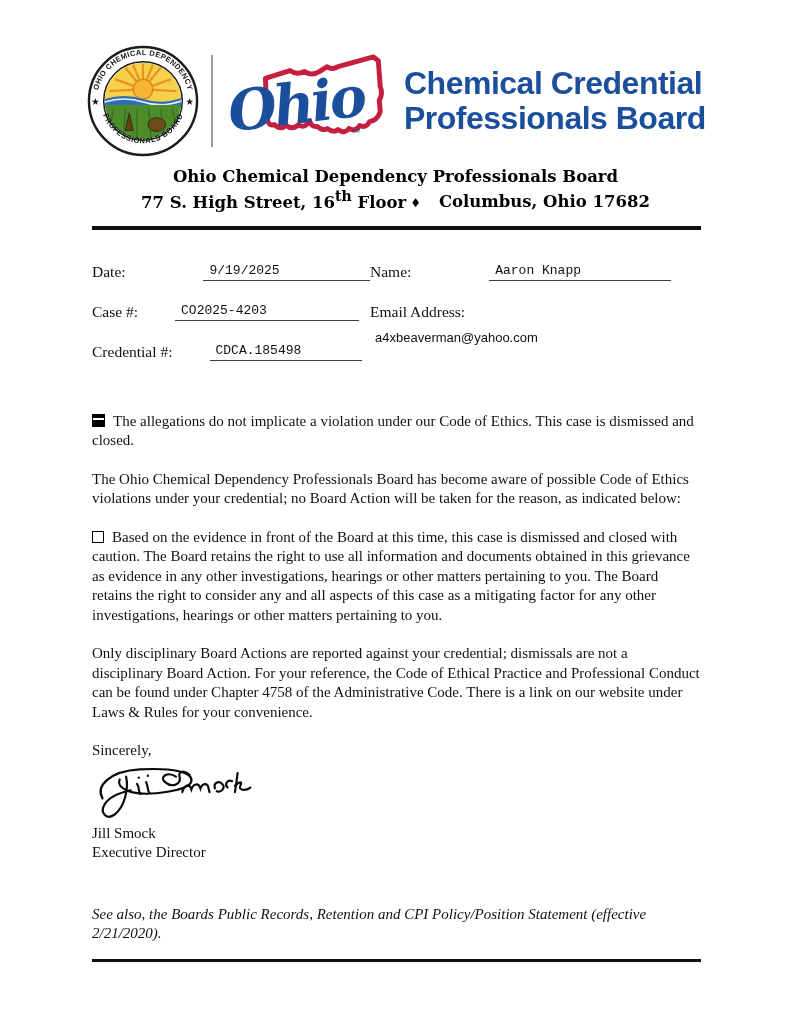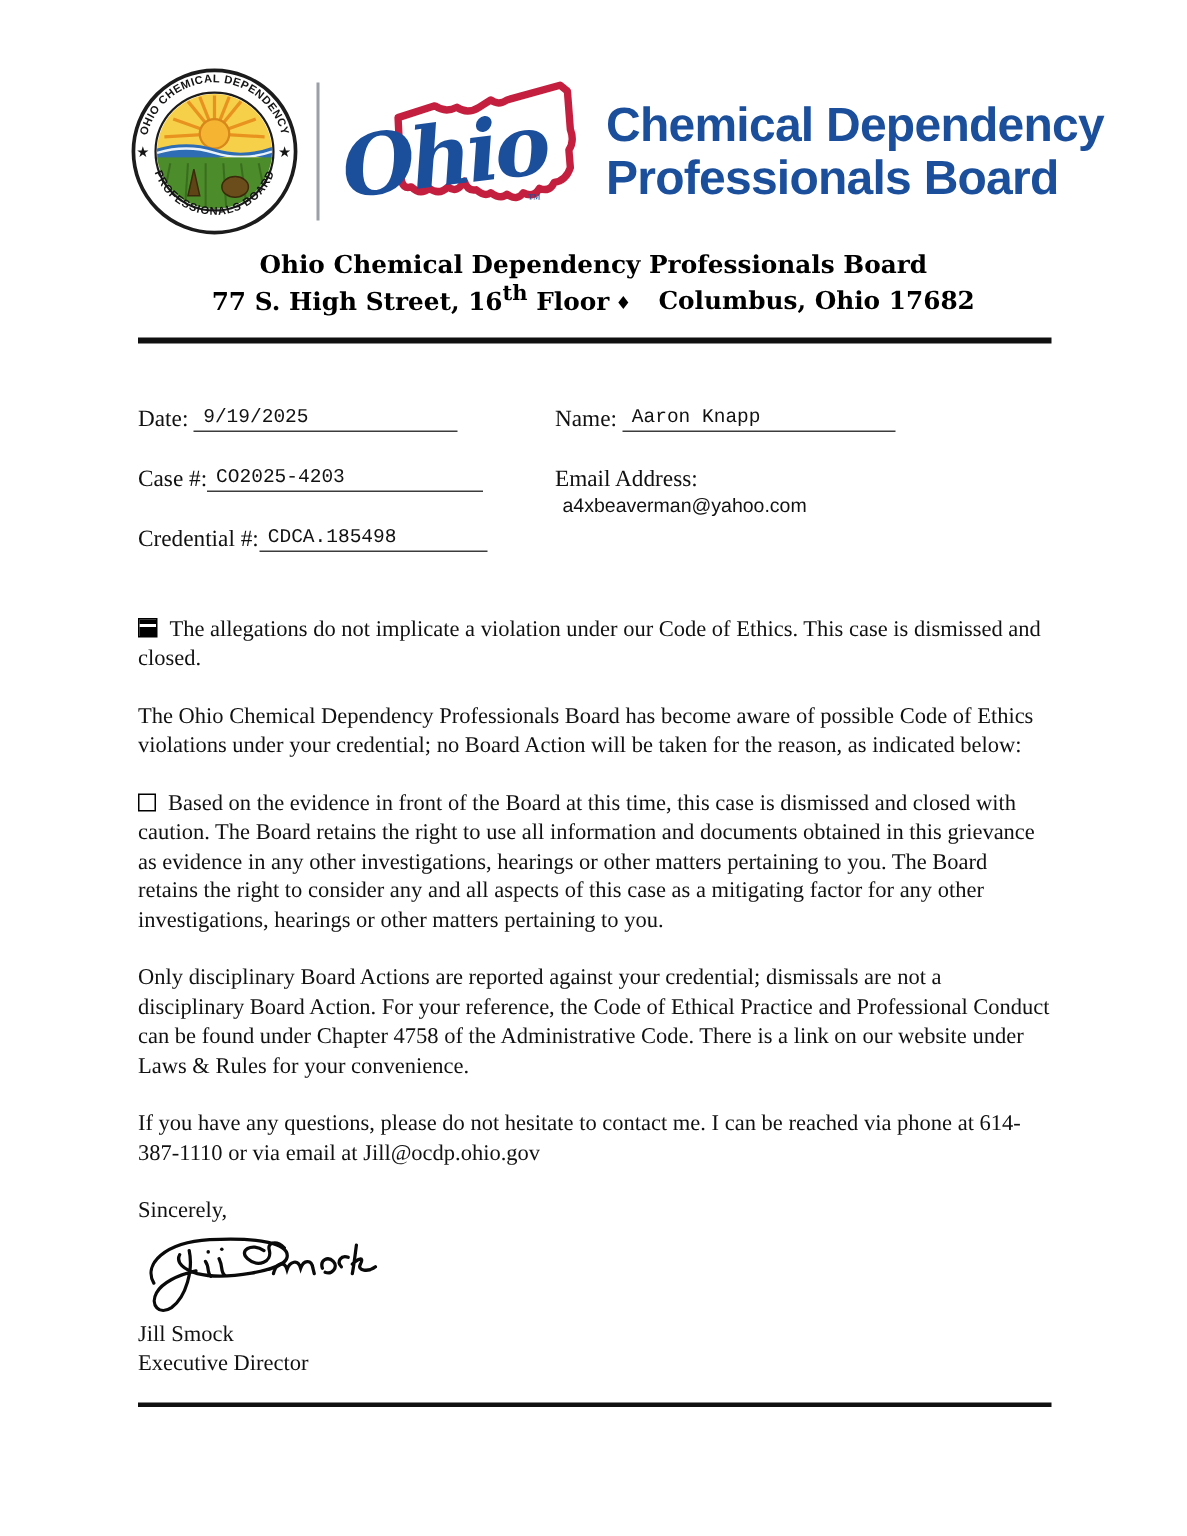--- a/index.html
+++ b/index.html
@@ -55,21 +55,21 @@
   .top-rule { height:4px; margin-top:13px; }
   .bottom-rule { height:3px; margin-top:15px; }
   
   .fields {
     margin:20px 90px 0 92px;
     display:grid;
     grid-template-columns:278px 1fr;
     grid-auto-rows:minmax(20px, auto);
     font-size:15.5px;
   }
-  .field-cell { height:40px; display:flex; align-items:flex-end; padding-top:5px; }
+  .field-cell { height:40px; display:flex; align-items:center; padding-top:5px;gap:37px; }
   .field-label { white-space:nowrap; }
   .field-value {
     display:inline-block;
     border-bottom:1.3px solid #3c3c3c;
     font-family:Liberation Mono, monospace;
     font-size:13px;
     padding:1px 4px 2px 6px;
     transform:translateY(-1px);
   }
   .w-date { width:176px; }
@@ -173,21 +173,21 @@
     <svg class="ohio-logo-svg" viewBox="0 0 175 110">
       <path d="M 40,32 L 65,24 Q 72,29 80,25 Q 87,30 95,25 L 103,20 Q 108,24 114,20 L 150,10 L 155,14
                L 157,40 Q 160,48 156,54 L 157,66
                Q 154,75 146,76 Q 143,83 136,80 Q 132,87 125,83 Q 121,89 114,84 Q 110,88 103,83
                Q 99,86 93,81 Q 87,82 85,75 Q 80,84 74,79 Q 68,85 61,80 Q 55,85 49,79 Q 43,81 42,73 Z" fill="none" stroke="#c41f3e" stroke-width="5" stroke-linejoin="round"></path>
       <text x="2" y="78" transform="rotate(-7 70 60)" font-family="DejaVu Serif, serif" font-style="italic" font-weight="bold" font-size="57" letter-spacing="-3" fill="#1b4f9c">Ohio</text>
       <text x="128" y="90" font-size="9" fill="#1b4f9c">™</text>
     </svg>
 
     <div class="brand-text">
-      <div>Chemical Dependency</div>
+      <div>Chemical Credential</div>
       <div>Professionals Board</div>
     </div>
   </div>
 
   <div class="address-block">
     <div>Ohio Chemical Dependency Professionals Board</div>
     <div><span>77 S. High Street, 16</span><sup>th</sup><span> Floor</span><span class="diamond">♦</span><span class="city-part">Columbus, Ohio 17682</span></div>
   </div>
 
   <div class="rule top-rule"></div>
@@ -221,21 +221,20 @@
 
   <div class="letter-body">
     <p><span class="cb checked"></span><span>The allegations do not implicate a violation under our Code of Ethics. This case is dismissed and closed.</span></p>
 
     <p>The Ohio Chemical Dependency Professionals Board has become aware of possible Code of Ethics violations under your credential; no Board Action will be taken for the reason, as indicated below:</p>
 
     <p><span class="cb"></span><span>Based on the evidence in front of the Board at this time, this case is dismissed and closed with caution.  The Board retains the right to use all information and documents obtained in this grievance as evidence in any other investigations, hearings or other matters pertaining to you. The Board retains the right to consider any and all aspects of this case as a mitigating factor for any other investigations, hearings or other matters pertaining to you.</span></p>
 
     <p>Only disciplinary Board Actions are reported against your credential; dismissals are not a disciplinary Board Action.  For your reference, the Code of Ethical Practice and Professional Conduct can be found under Chapter 4758 of the Administrative Code.  There is a link on our website under Laws &amp; Rules for your convenience.</p>
 
-    <p>If you have any questions, please do not hesitate to contact me.  I can be reached via phone at 614-387-1110 or via email at Jill@ocdp.ohio.gov</p>
   </div>
 
   <div class="sig-block">
     <div>Sincerely,</div>
     <svg class="sig-svg" viewBox="0 0 200 64">
       <g fill="none" stroke="#0a0a0a" stroke-width="2.4" stroke-linecap="round">
         <path d="M 14,38 C 6,24 22,8 55,6 C 92,4 114,9 112,19 C 110,29 66,36 46,31 C 36,28 30,23 33,17"></path>
         <path d="M 40,14 C 43,28 38,48 27,56 C 18,62 11,54 16,45 C 20,38 31,32 45,29"></path>
         <path d="M 52,22 C 55,26 53,31 56,33"></path>
         <path d="M 62,20 C 65,26 63,30 66,32"></path>
@@ -245,16 +244,17 @@
         <path d="M 102,31 C 104,23 110,21 112,28 C 114,22 120,20 122,27 C 124,21 130,20 131,27 L 132,31"></path>
         <path d="M 138,27 C 136,21 142,18 146,22 C 150,26 145,32 140,30"></path>
         <path d="M 152,26 C 148,22 152,17 157,19"></path>
         <path d="M 163,10 C 162,18 161,26 160,31 M 160,24 C 164,20 169,18 166,24 C 163,29 172,30 177,26"></path>
       </g>
     </svg>
     <div>Jill Smock</div>
     <div>Executive Director</div>
   </div>
 
+  <p class="footer-note">See also, the Boards Public Records, Retention and CPI Policy/Position Statement (effective 2/21/2020).</p>
 
   <div class="rule bottom-rule"></div>
 
 </div>
 
 </body></html>

